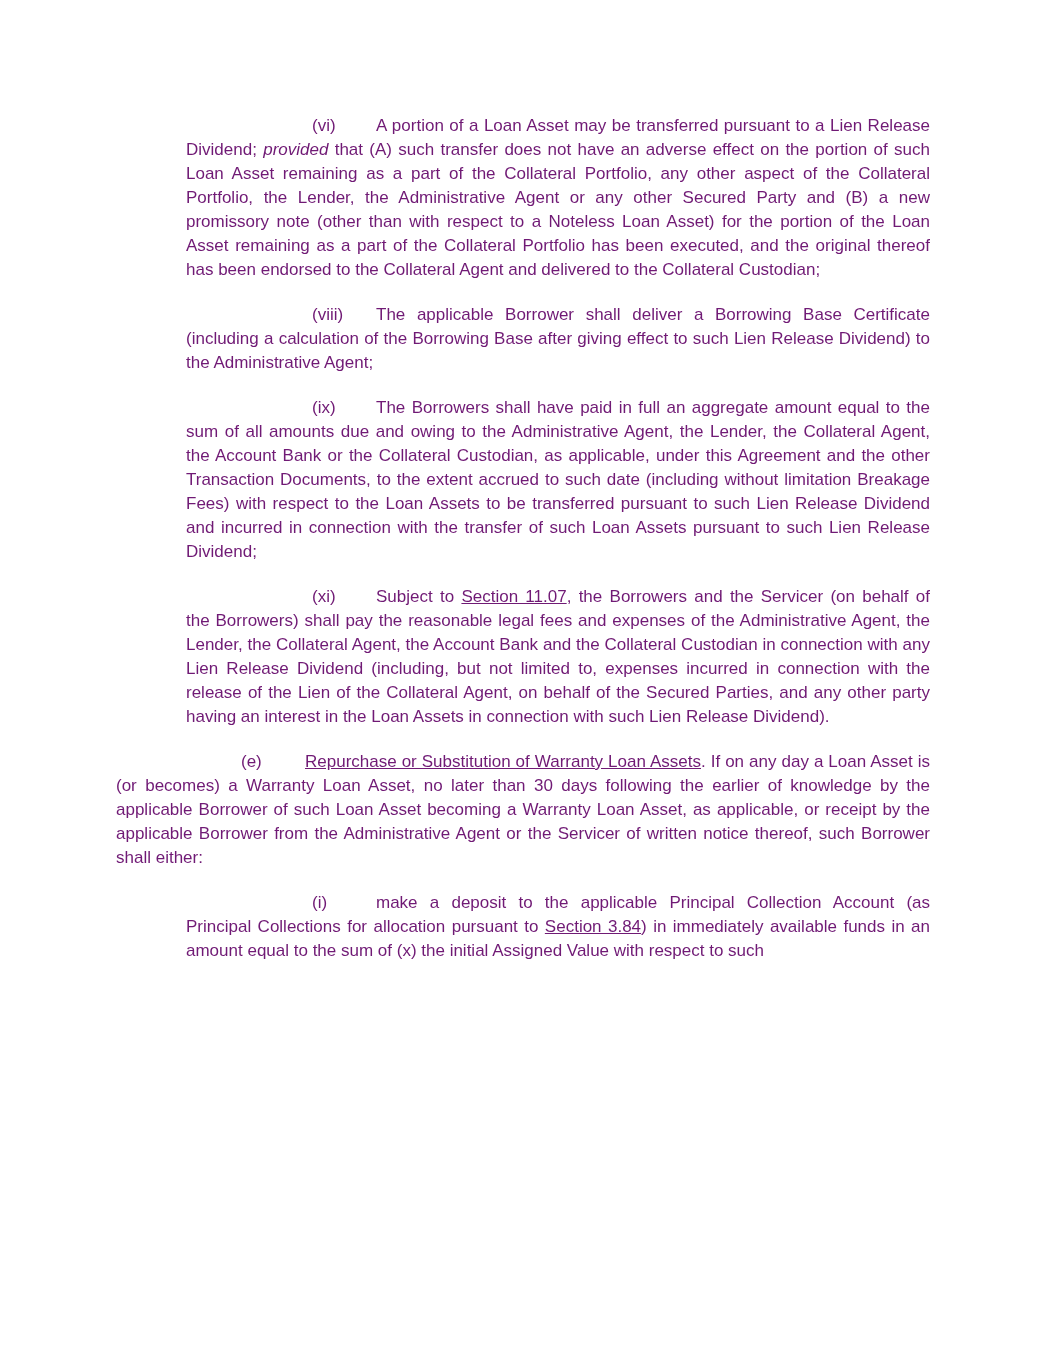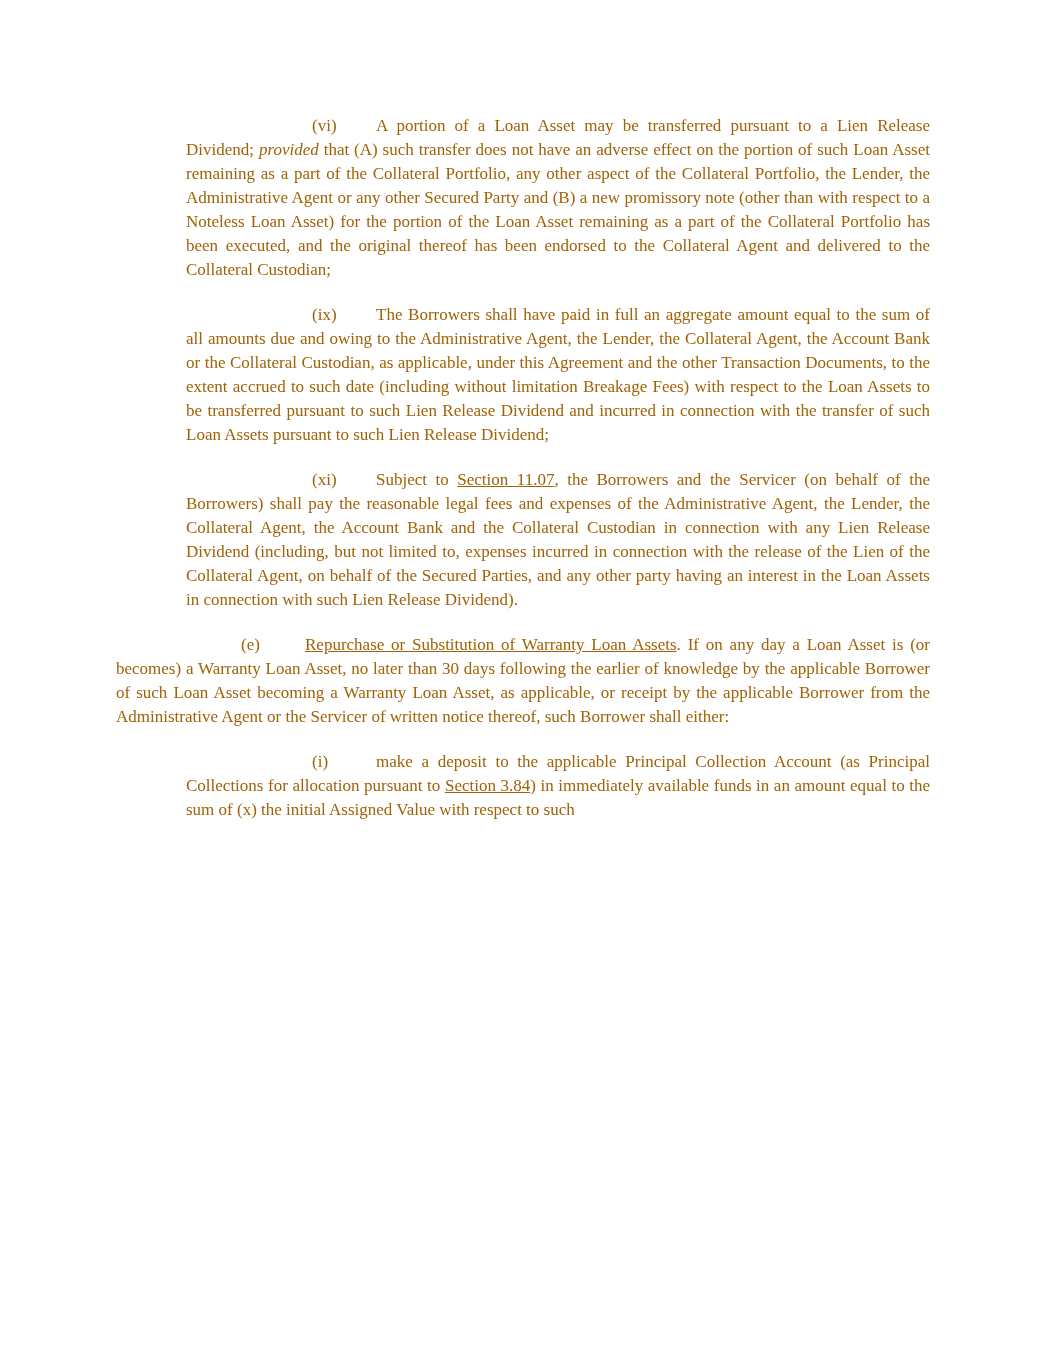--- a/index.html
+++ b/index.html
@@ -5,24 +5,24 @@
   html, body {
     margin: 0;
     padding: 0;
     background: #ffffff;
   }
   .page {
     position: relative;
     width: 1055px;
     height: 1196px;
     background: #ffffff;
-    font-family: Liberation Serif, serif;
+    font-family: Liberation Sans, sans-serif;
     font-size: 17px;
     line-height: 24px;
-    color: #a16207;
+    color: #701a75;
     overflow: hidden;
   }
   .content {
     padding-top: 114px;
   }
   p.clause {
     text-align: justify;
     margin: 0 125px 21px 186px;
     text-indent: 126px;
   }
@@ -49,20 +49,21 @@
 </style>
 </head>
 <body>
 
 <div class="page">
   <div class="content">
 
     <p class="clause"><span class="marker">(vi)</span><span>A portion of a Loan Asset may be transferred pursuant to a Lien Release Dividend; </span><span class="it">provided</span><span> that (A) such transfer does not have an adverse effect on the portion of such Loan Asset remaining as a part of the Collateral Portfolio, any other aspect of the Collateral Portfolio, the Lender, the Administrative Agent or any other Secured Party and (B) a new promissory note (other than with respect to a Noteless Loan Asset) for the portion of the Loan Asset remaining as a part of the Collateral Portfolio has been executed, and the original thereof has been endorsed to the Collateral Agent and delivered to the Collateral Custodian;</span></p>
 
 
+    <p class="clause"><span class="marker">(viii)</span><span>The applicable Borrower shall deliver a Borrowing Base Certificate (including a calculation of the Borrowing Base after giving effect to such Lien Release Dividend) to the Administrative Agent;</span></p>
 
     <p class="clause"><span class="marker">(ix)</span><span>The Borrowers shall have paid in full an aggregate amount equal to the sum of all amounts due and owing to the Administrative Agent, the Lender, the Collateral Agent, the Account Bank or the Collateral Custodian, as applicable, under this Agreement and the other Transaction Documents, to the extent accrued to such date (including without limitation Breakage Fees) with respect to the Loan Assets to be transferred pursuant to such Lien Release Dividend and incurred in connection with the transfer of such Loan Assets pursuant to such Lien Release Dividend;</span></p>
 
 
     <p class="clause"><span class="marker">(xi)</span><span>Subject to </span><span class="ul">Section 11.07</span><span>, the Borrowers and the Servicer (on behalf of the Borrowers) shall pay the reasonable legal fees and expenses of the Administrative Agent, the Lender, the Collateral Agent, the Account Bank and the Collateral Custodian in connection with any Lien Release Dividend (including, but not limited to, expenses incurred in connection with the release of the Lien of the Collateral Agent, on behalf of the Secured Parties, and any other party having an interest in the Loan Assets in connection with such Lien Release Dividend).</span></p>
 
     <p class="clause clause-e"><span class="marker">(e)</span><span class="ul">Repurchase or Substitution of Warranty Loan Assets</span><span>.  If on any day a Loan Asset is (or becomes) a Warranty Loan Asset, no later than 30 days following the earlier of knowledge by the applicable Borrower of such Loan Asset becoming a Warranty Loan Asset, as applicable, or receipt by the applicable Borrower from the Administrative Agent or the Servicer of written notice thereof, such Borrower shall either:</span></p>
 
     <p class="clause"><span class="marker">(i)</span><span>make a deposit to the applicable Principal Collection Account (as Principal Collections for allocation pursuant to </span><span class="ul">Section 3.84</span><span>) in immediately available funds in an amount equal to the sum of (x) the initial Assigned Value with respect to such</span></p>
 

